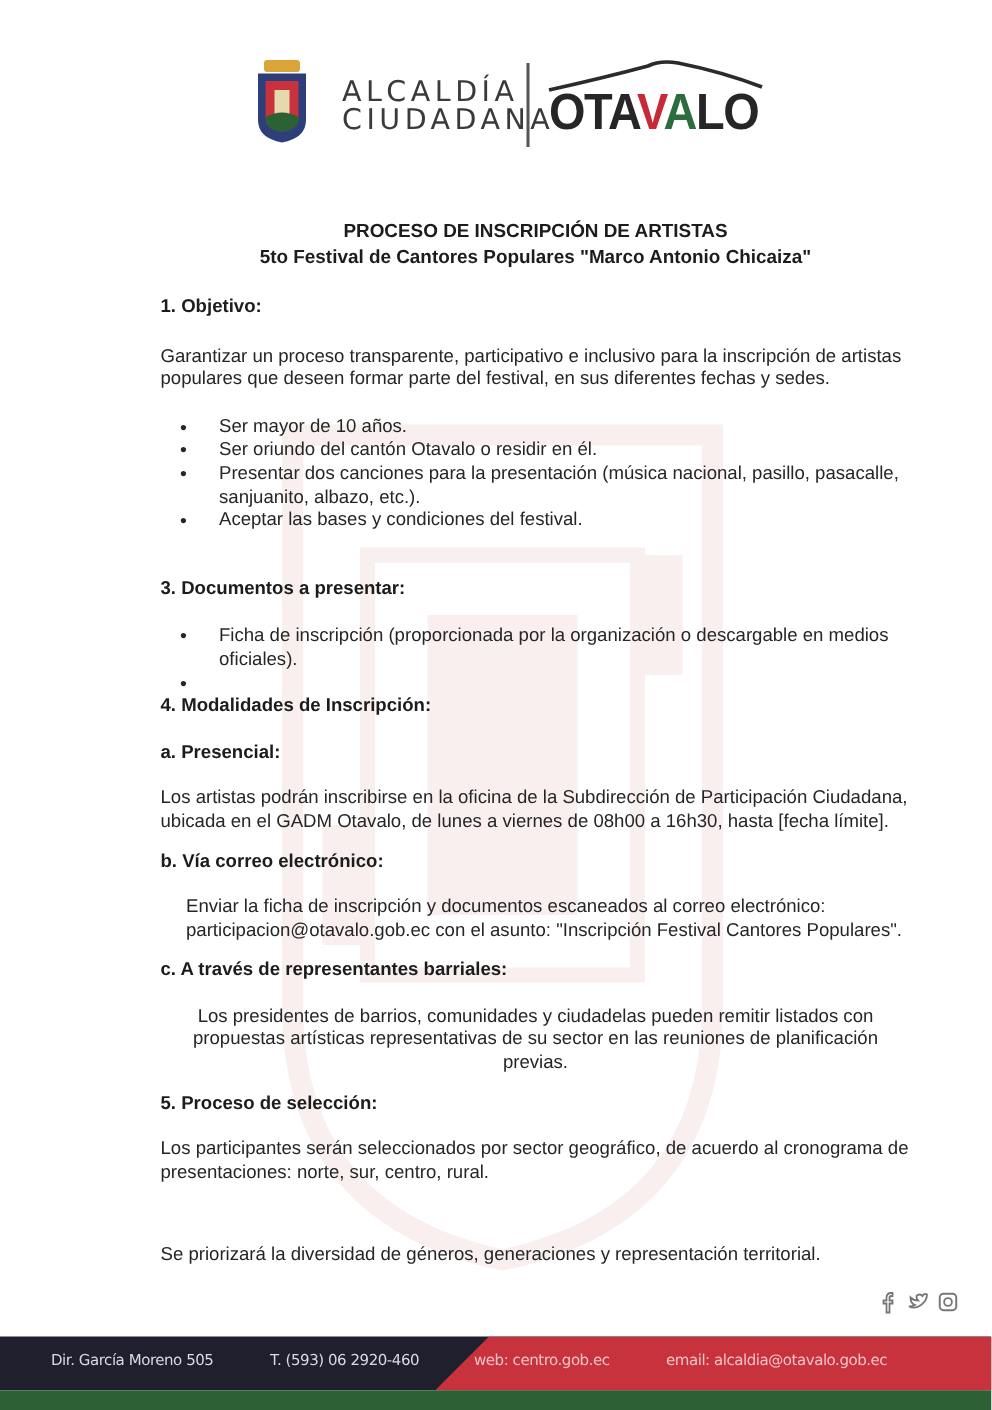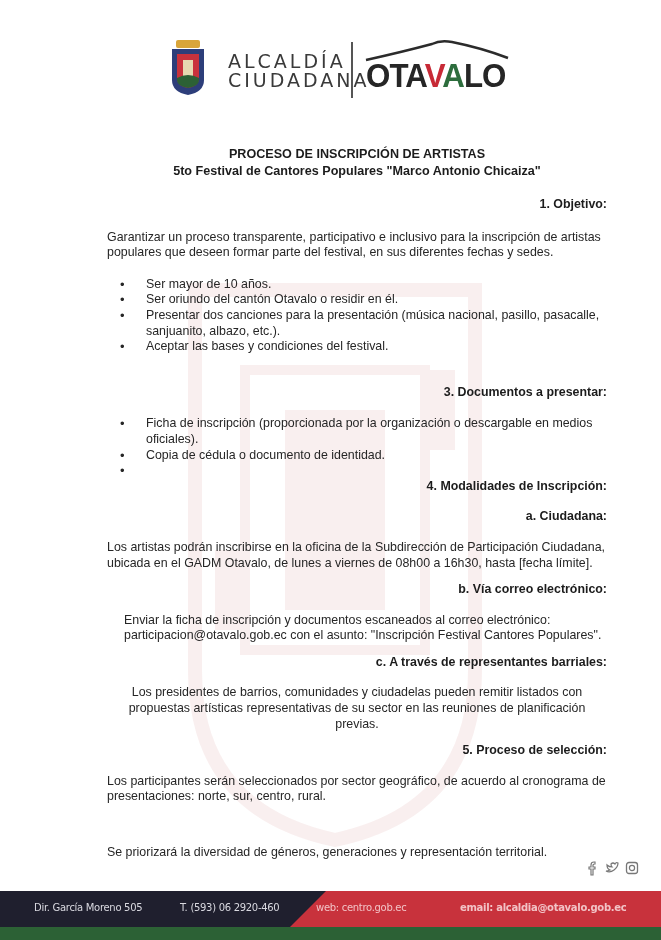--- a/index.html
+++ b/index.html
@@ -15,21 +15,21 @@
   .otavalo-word { position: absolute; left: 4px; top: 18px; font-family: "Liberation Sans", sans-serif; font-size: 34px; font-weight: bold; color: #262626; letter-spacing: -1px; transform: scaleX(0.92); transform-origin: left top; }
   .otavalo-word .red { color: #c72a36; }
   .otavalo-word .green { color: #2d6d3d; }
 
   
   .watermark { position: absolute; left: 175px; top: 250px; width: 320px; height: 600px; opacity: 0.07; pointer-events: none; }
 
   
   .content { position: absolute; left: 107px; top: 146px; width: 500px; font-size: 12.4px; line-height: 15.6px; }
   .title { text-align: center; font-weight: bold; font-size: 12.6px; line-height: 17px; width: 540px; margin-left: -20px; }
-  h2 { font-size: 12.4px; font-weight: bold; line-height: 15.6px; text-align: right; }
+  h2 { font-size: 12.4px; font-weight: bold; line-height: 15.6px; }
   p { font-size: 12.4px; line-height: 15.6px; color: #262626; }
   ul { list-style: none; padding-left: 39px; }
   ul li { position: relative; padding-left: 0; color: #262626; }
   ul li::before { content: "•"; position: absolute; left: -26px; top: 0; font-size: 13px; }
 
   .s1h { margin-top: 17px; }
   .s1p { margin-top: 17px; }
   .s2h { margin-top: 12px; }
   .s2l { margin-top: 16px; }
   .s3h { margin-top: 30px; }
@@ -50,21 +50,21 @@
 
   
   .footer { position: absolute; left: 0; top: 891px; width: 661px; height: 49px; }
   .footer-dark { position: absolute; left: 0; top: 0; width: 661px; height: 36px; background: #1f1f2e; }
   .footer-red { position: absolute; left: 290px; top: 0; width: 371px; height: 36px; background: #c8323c; clip-path: polygon(36px 0, 100% 0, 100% 100%, 0 100%); }
   .footer-green { position: absolute; left: 0; top: 36px; width: 661px; height: 13px; background: #2c6135; }
   .footer-text { position: absolute; top: 11px; font-family: "DejaVu Sans", sans-serif; font-size: 10px; color: #d9d9e0; white-space: nowrap; letter-spacing: -0.3px; }
   .ft-addr { left: 34px; }
   .ft-tel { left: 180px; }
   .ft-web { left: 316px; color: #f2c3c6; }
-  .ft-mail { left: 460px; color: #f2c3c6; font-weight: bold; }
+  .ft-mail { left: 444px; color: #f2c3c6; }
 </style>
 </head>
 <body>
 
 <svg class="watermark" viewBox="0 0 320 600">
   <path d="M20 40 L300 40 L300 420 Q300 560 160 590 Q20 560 20 420 Z" fill="none" stroke="#b02a2a" stroke-width="14"></path>
   <rect x="70" y="120" width="180" height="280" fill="none" stroke="#b02a2a" stroke-width="10"></rect>
   <rect x="110" y="160" width="100" height="200" fill="#b02a2a"></rect>
   <rect x="250" y="120" width="30" height="80" fill="#b02a2a"></rect>
   <rect x="40" y="300" width="30" height="80" fill="#b02a2a"></rect>
@@ -101,27 +101,26 @@
   <ul class="s2l">
     <li>Ser mayor de 10 años.</li>
     <li>Ser oriundo del cantón Otavalo o residir en él.</li>
     <li>Presentar dos canciones para la presentación (música nacional, pasillo, pasacalle, sanjuanito, albazo, etc.).</li>
     <li>Aceptar las bases y condiciones del festival.</li>
   </ul>
 
   <h2 class="s3h">3. Documentos a presentar:</h2>
   <ul class="s3l">
     <li>Ficha de inscripción (proporcionada por la organización o descargable en medios oficiales).</li>
-    <li>Copia de cédula o documento de identidad.</li>
     <li style="height:15.6px;"></li>
   </ul>
 
   <h2 class="s4h">4. Modalidades de Inscripción:</h2>
 
-  <h2 class="sah">a. Ciudadana:</h2>
+  <h2 class="sah">a. Presencial:</h2>
   <p class="sap">Los artistas podrán inscribirse en la oficina de la Subdirección de Participación Ciudadana, ubicada en el GADM Otavalo, de lunes a viernes de 08h00 a 16h30, hasta [fecha límite].</p>
 
   <h2 class="sbh">b. Vía correo electrónico:</h2>
   <p class="sbp">Enviar la ficha de inscripción y documentos escaneados al correo electrónico: participacion@otavalo.gob.ec con el asunto: "Inscripción Festival Cantores Populares".</p>
 
   <h2 class="sch">c. A través de representantes barriales:</h2>
   <p class="scp">Los presidentes de barrios, comunidades y ciudadelas pueden remitir listados con propuestas artísticas representativas de su sector en las reuniones de planificación previas.</p>
 
   <h2 class="s5h">5. Proceso de selección:</h2>
   <p class="s5p">Los participantes serán seleccionados por sector geográfico, de acuerdo al cronograma de presentaciones: norte, sur, centro, rural.</p>

